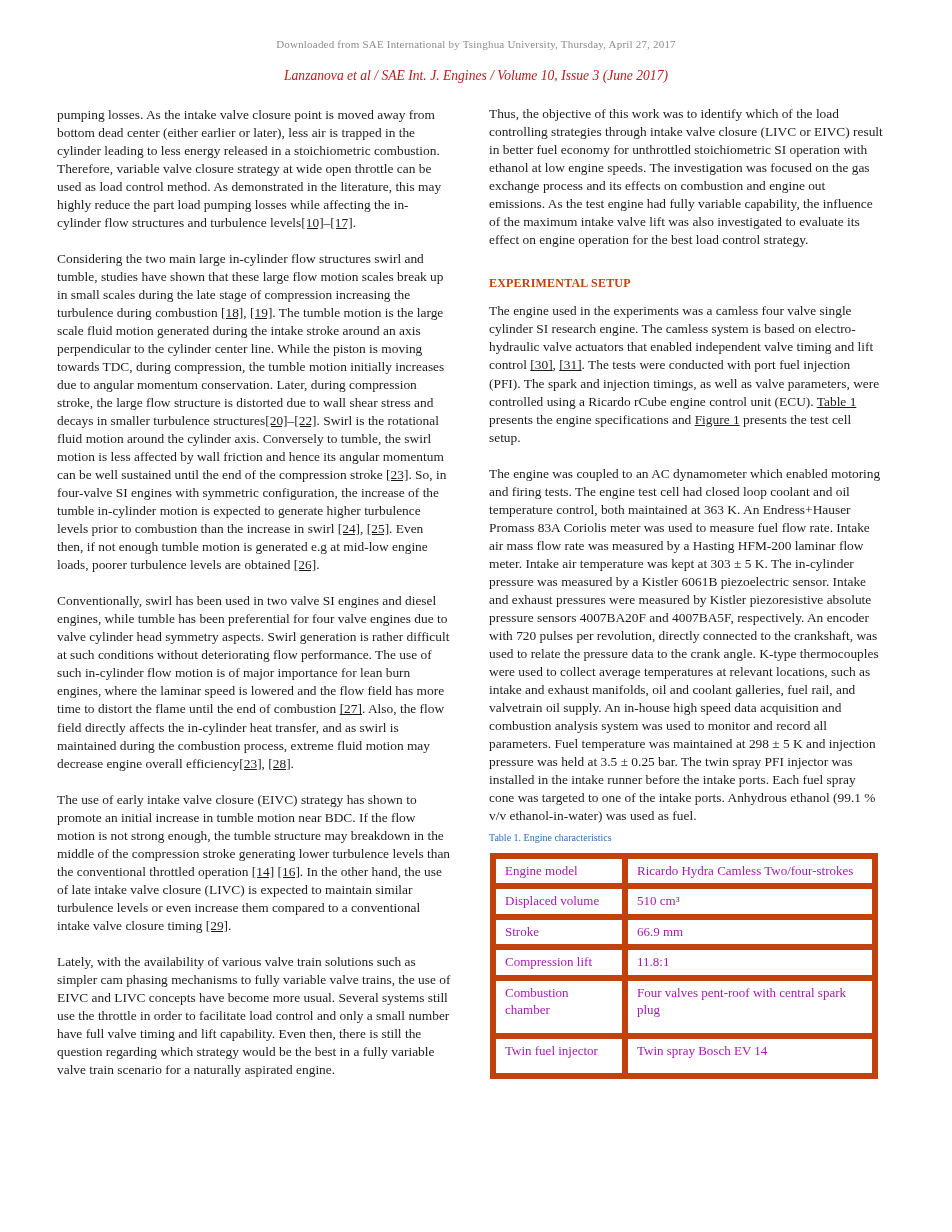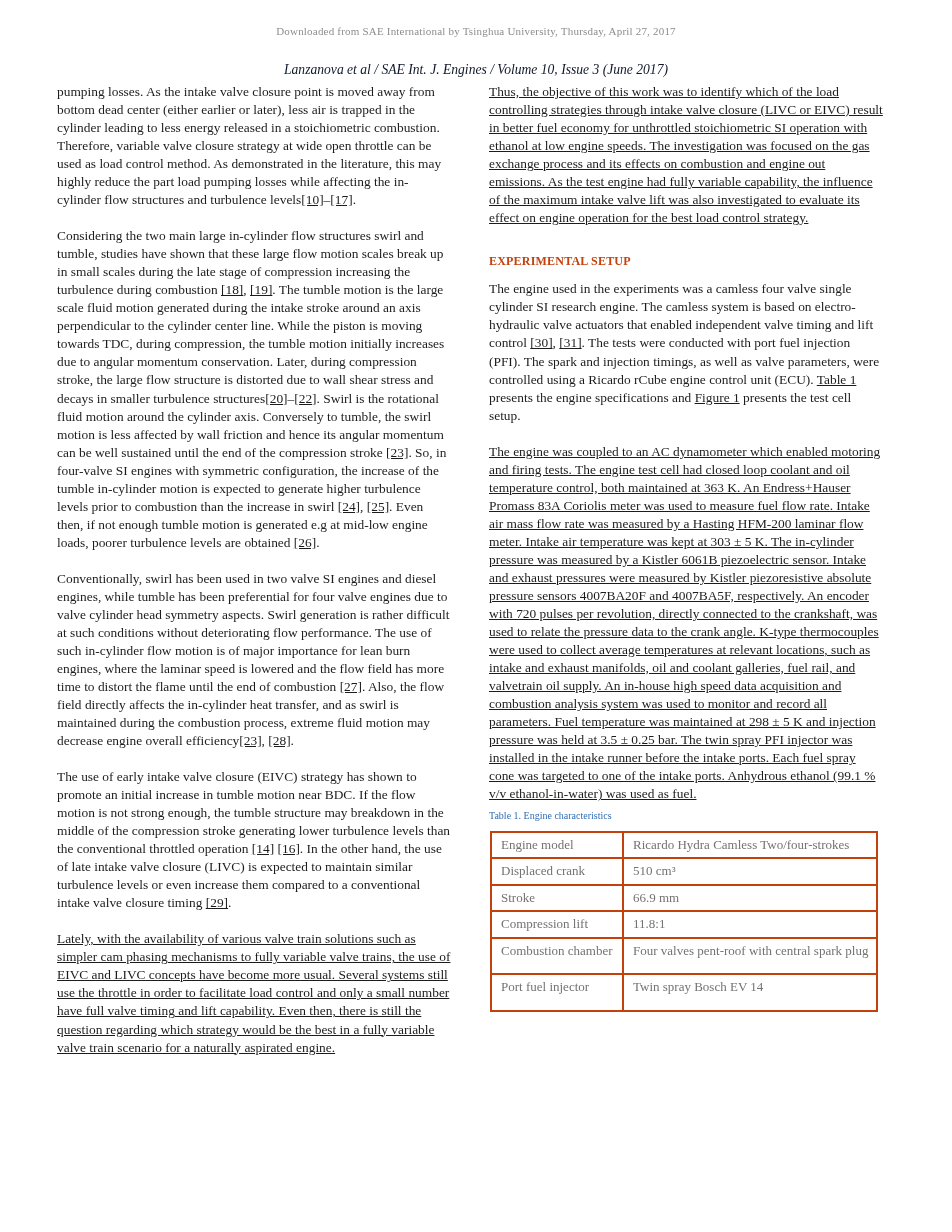--- a/index.html
+++ b/index.html
@@ -16,42 +16,44 @@
     position: relative;
     width: 952px;
     height: 1232px;
   }
   .top-note {
     text-align: center;
     padding-top: 25px;
     font-size: 11px;
     color: #8d8d8d;
     letter-spacing: 0.2px;
+    margin-top: 13px;
   }
   .citation {
     text-align: center;
-    margin-top: 25px;
+    margin-top: 18px;
     font-style: italic;
     font-size: 13.6px;
-    color: #0f172a;
+    color: #b91c1c;
   }
   .columns {
     display: flex;
     padding: 0 57px;
-    margin-top: 5px;
+    margin-top: 21px;
     gap: 37px;
+    align-items: flex-end;
   }
   .col {
     width: 395px;
     font-size: 13.4px;
     line-height: 1.345;
     text-align: left;
   }
   .para { margin: 0 0 18px 0; }
-  .para:last-child { margin-bottom: 0; text-decoration: underline; }
+  .para:last-child { margin-bottom: 0; }
   .ref-link {
     text-decoration: underline;
     color: #1c1c1c;
     cursor: pointer;
   }
   .section-heading {
     font-size: 12px;
     font-weight: bold;
     margin: 26px 0 11px 0;
     letter-spacing: 0.2px;
@@ -61,25 +63,25 @@
     color: #2f6eb4;
     font-size: 10px;
     margin: 6px 0 8px 0;
   }
   table.engine-table {
     border-collapse: collapse;
     width: 388px;
     margin-left: 1px;
   }
   table.engine-table td {
-    border: 2px solid #c2410c;
+    border: 6px solid #c2410c;
     font-size: 13px;
     padding: 3px 6px 4px 9px;
     vertical-align: top;
-    color: #737373;
+    color: #a21caf;
   }
   table.engine-table td.col-label { width: 132px; }
   table.engine-table tr.tall td { padding-bottom: 14px; }
 </style>
 </head>
 <body>
 
 <div class="page">
 
   <div class="top-note">Downloaded from SAE International by Tsinghua University, Thursday, April 27, 2017</div>
@@ -111,37 +113,37 @@
 
       <div class="table-caption">Table 1. Engine characteristics</div>
 
       <table class="engine-table">
         <tbody>
             <tr>
               <td class="col-label">Engine model</td>
               <td class="col-value">Ricardo Hydra Camless Two/four-strokes</td>
             </tr>
             <tr>
-              <td class="col-label">Displaced crank</td>
+              <td class="col-label">Displaced volume</td>
               <td class="col-value">510 cm³</td>
             </tr>
             <tr>
               <td class="col-label">Stroke</td>
               <td class="col-value">66.9 mm</td>
             </tr>
             <tr>
               <td class="col-label">Compression lift</td>
               <td class="col-value">11.8:1</td>
             </tr>
             <tr class="tall">
               <td class="col-label">Combustion chamber</td>
               <td class="col-value">Four valves pent-roof with central spark plug</td>
             </tr>
             <tr class="tall">
-              <td class="col-label">Port fuel injector</td>
+              <td class="col-label">Twin fuel injector</td>
               <td class="col-value">Twin spray Bosch EV 14</td>
             </tr>
           </tbody>
       </table>
 
     </div>
   </div>
 </div>
 
 </body></html>

